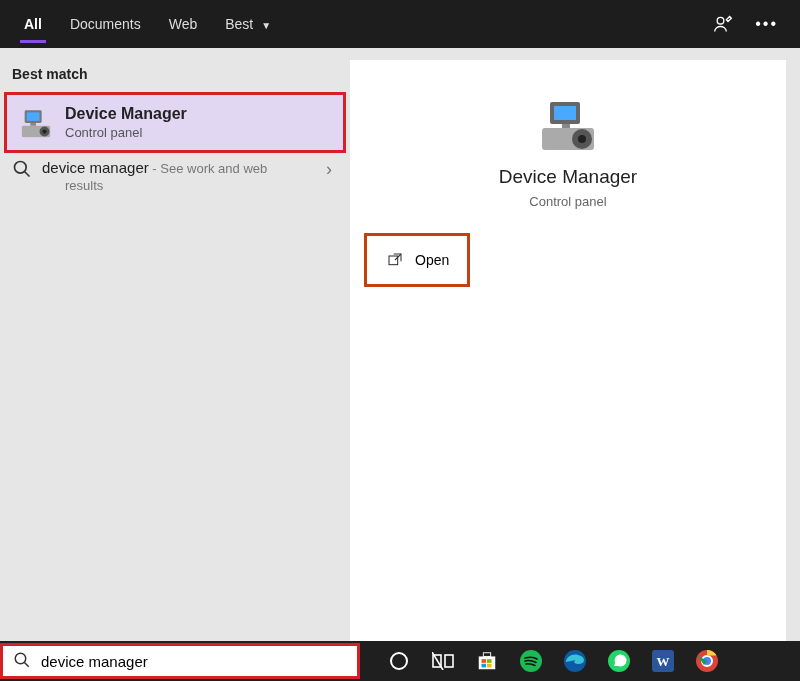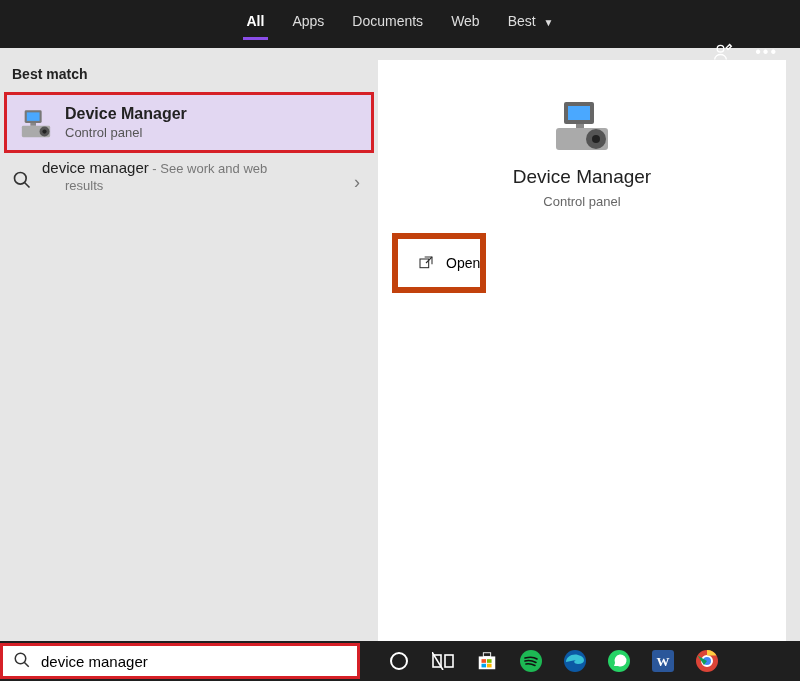--- a/index.html
+++ b/index.html
@@ -15,21 +15,20 @@
   }
   
   .topbar {
     background: #1d1d1d;
     height: 48px;
     display: flex;
     align-items: center;
     padding: 0 10px;
     color: #fff;
     position: relative;
-    flex-direction: column;
   }
   .tabs { display: flex; gap: 0; }
   .tab {
     padding: 13px 14px 13px;
     font-size: 14px;
     color: #ddd;
     cursor: pointer;
     position: relative;
   }
   .tab.active {
@@ -51,21 +50,21 @@
     align-items: center;
     padding-right: 12px;
   }
   .topbar-right svg { display:block; }
   
   .main {
     display: flex;
     height: calc(100% - 48px - 40px);
   }
   .left {
-    width: 378px;
+    width: 350px;
     background: #e6e6e6;
     padding-top: 10px;
   }
   .right {
     flex: 1;
     padding: 12px 14px 0 0;
   }
   .panel {
     background: #fff;
     height: 100%;
@@ -87,40 +86,40 @@
     gap: 12px;
     background: #e2d7f2;
     border: 3px solid #d62027;
     margin: 0 4px 0 4px;
   }
   .best-row .title { font-weight: 600; font-size: 16px; color:#222; }
   .best-row .sub { font-size: 13px; color: #555; margin-top:2px; }
   .dm-icon { width:34px; height:34px; position:relative; }
   .web-row {
     display: flex;
-    align-items: flex-end;
+    align-items: flex-start;
     padding: 6px 12px;
     gap: 10px;
     cursor: pointer;
   }
   .web-row .txt { flex:1; }
   .web-row .query { font-size: 15px; color:#222; }
   .web-row .hint { font-size: 13px; color:#777;}
   .web-row .hint2 { font-size: 13px; color:#777; display:block; margin-top:2px;margin-left:23px;}
   .chev { color:#777; font-size:18px; padding-right:6px;}
   
   .preview-center { text-align:center; padding: 10px 0 24px; }
   .preview-title { font-size: 19px; color:#222; margin-top:10px;}
   .preview-sub { font-size: 13px; color:#666; margin-top:6px;}
   .preview-icon { width:64px; height:56px; margin: 10px auto 6px; position:relative; }
   .open-row {
     display:flex; align-items:center; gap:12px;
     padding: 16px 20px;
-    width: 94px;
-    border: 6px solid #c2410c;
+    width: 106px;
+    border: 3px solid #c2410c;
     margin-left: 14px;
     font-size:14px;
   }
   .open-row svg { display:block; }
   
   .taskbar {
     position: absolute;
     left:0; right:0; bottom:0;
     height: 40px;
     background: #1f1f1f;
@@ -149,21 +148,20 @@
   }
   .tb-ico { width:26px; height:26px; display:flex; align-items:center; justify-content:center; cursor:pointer; }
   
 </style>
 </head>
 <body>
 
 <div class="topbar">
   <div class="tabs">
     <div class="tab active">All</div>
-    <div class="tab">Apps</div>
     <div class="tab">Documents</div>
     <div class="tab">Web</div>
     <div class="tab">
       <span>Best</span>
       <span class="caret">▼</span>
     </div>
   </div>
   <div class="topbar-right">
     <span>
       <svg width="20" height="20" viewBox="0 0 24 24" fill="none" stroke="#fff" stroke-width="1.6">

